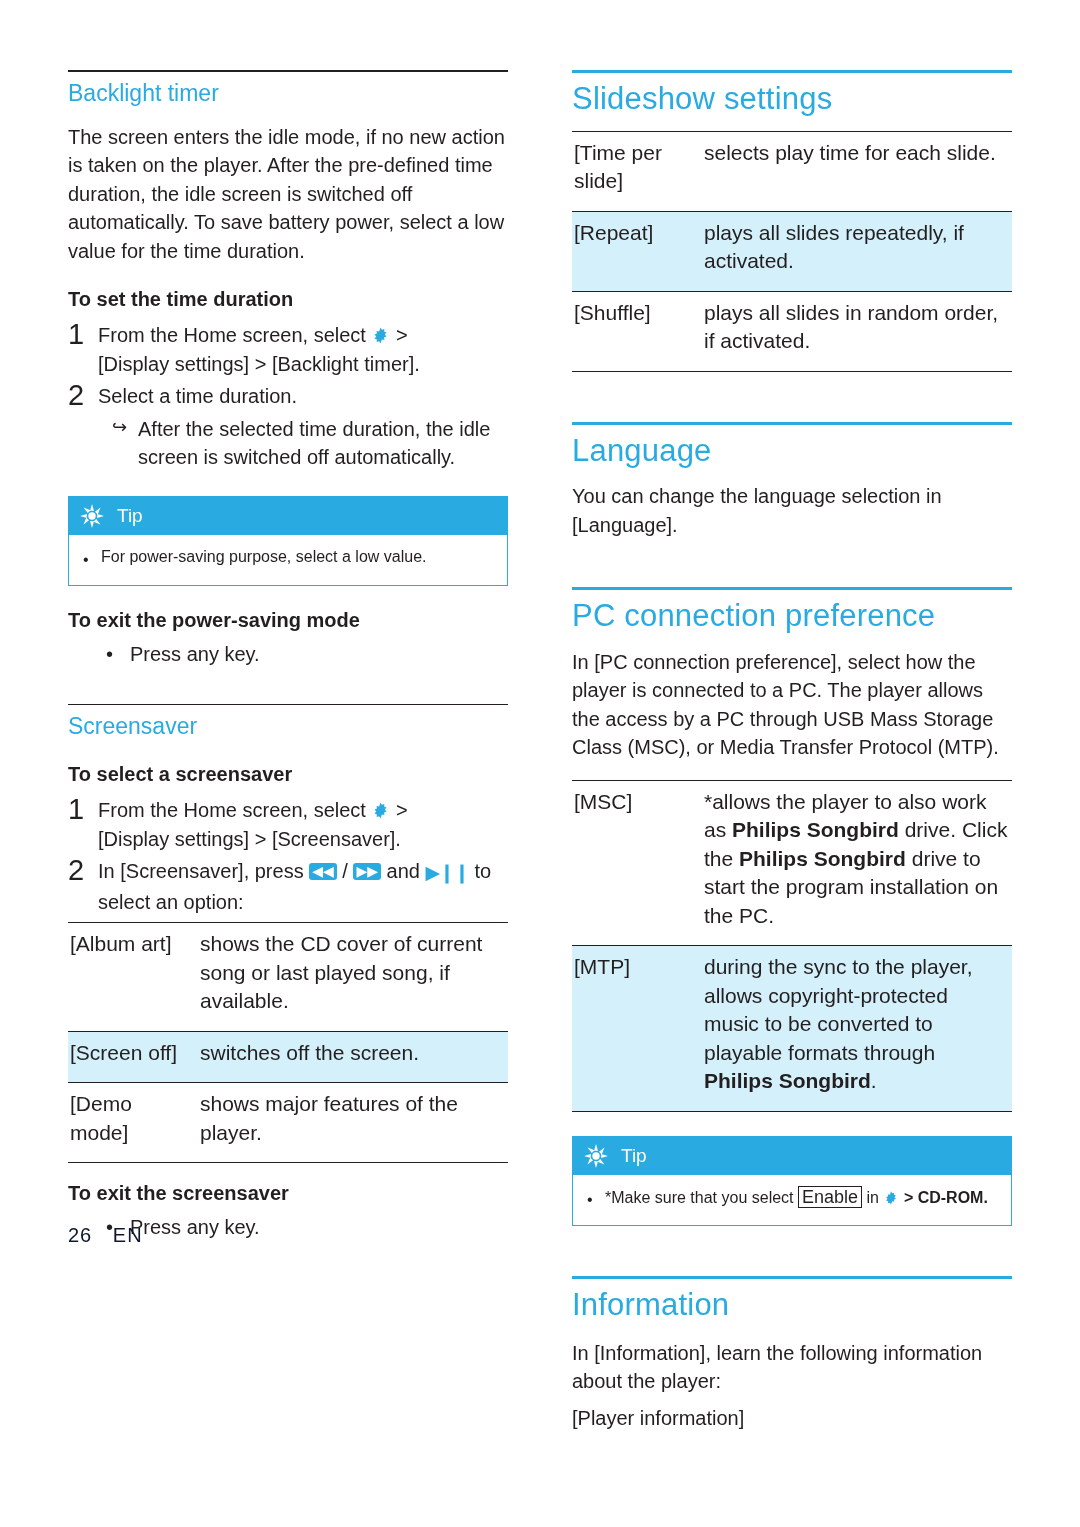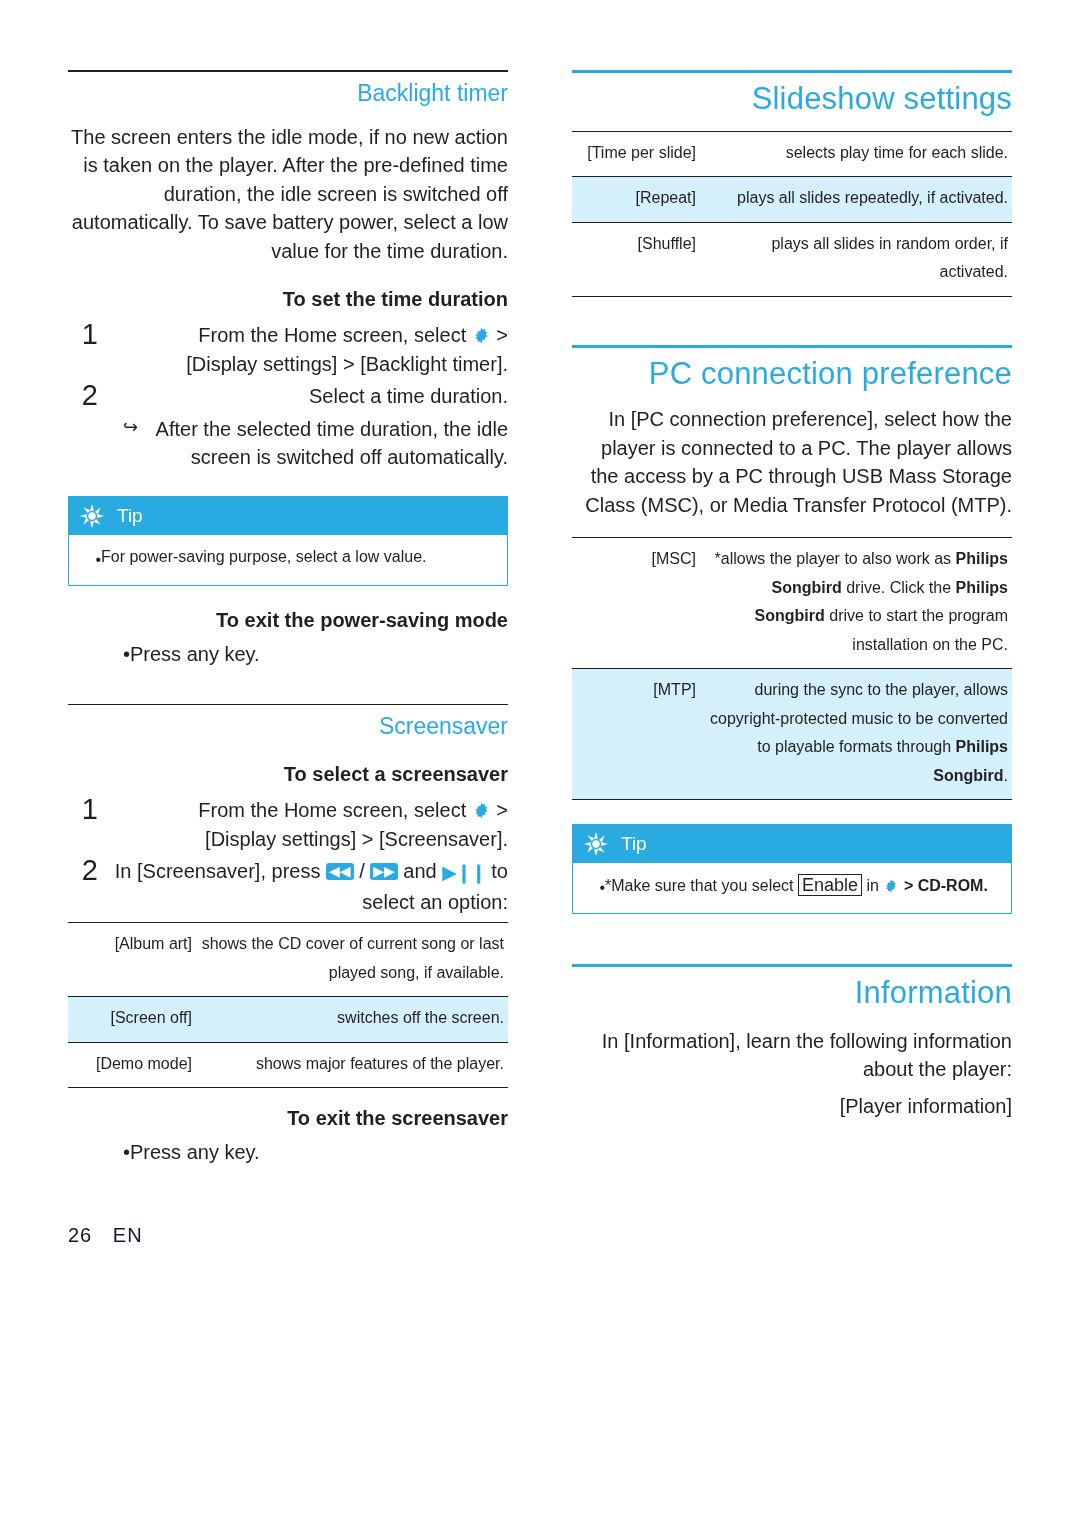--- a/index.html
+++ b/index.html
@@ -13,21 +13,20 @@
     font-family: "Liberation Sans", sans-serif;
     color: #231f20;
     position: relative;
     overflow: hidden;
   }
   .page {
     position: absolute;
     left: 0; top: 0;
     width: 1080px;
     height: 1299px;
-    text-align: right;
   }
   .col {
     position: absolute;
     top: 70px;
     width: 440px;
   }
   .col-left { left: 68px; }
   .col-right { left: 572px; }
 
   
@@ -144,24 +143,24 @@
   }
   .tip-body .bullet-dot { flex: 0 0 18px; font-size: 16px; }
 
   
   table.def {
     border-collapse: collapse;
     width: 100%;
     margin-top: 6px;
   }
   table.def td {
-    font-size: 16px;
+    font-size: 21px;
     line-height: 28.5px;
     vertical-align: top;
-    padding: 7px 4px 9px 4px;
+    padding: 7px 4px 15px 4px;
     border-top: 1.5px solid #231f20;
     border-bottom: 1.5px solid #231f20;
   }
   table.def tr.shaded td {
     background: #d4f0fa;
   }
   table.def td.key {
     width: 122px;
     padding-left: 2px;
   }
@@ -354,20 +353,25 @@
           <td>plays all slides repeatedly, if activated.</td>
         </tr>
         <tr>
           <td class="key">[Shuffle]</td>
           <td>plays all slides in random order, if activated.</td>
         </tr>
       </tbody>
         </table>
     </div>
 
+    <div style="margin-top:50px;">
+      <div class="rule-thick"></div>
+      <h2 class="section-title">Language</h2>
+      <p class="body">You can change the language selection in [Language].</p>
+    </div>
 
     <div style="margin-top:48px;">
       <div class="rule-thick"></div>
       <h2 class="section-title">PC connection preference</h2>
       <p class="body" style="">In [PC connection preference], select how the player is connected to a PC. The player allows the access by a PC through USB Mass Storage Class (MSC), or Media Transfer Protocol (MTP).</p>
 
       <table class="def" style="margin-top:18px;">
         <tbody>
             <tr>
           <td class="key">[MSC]</td>

